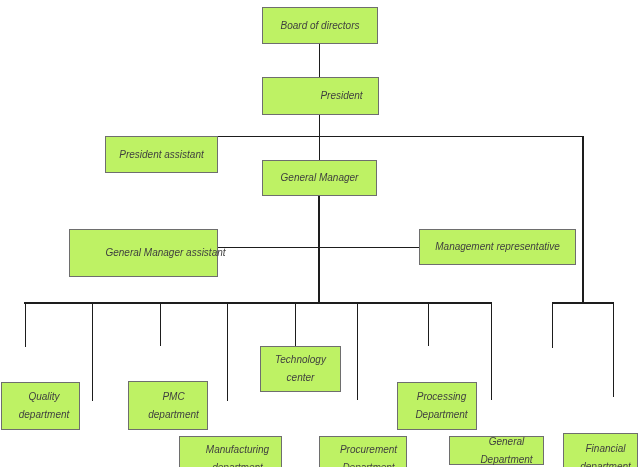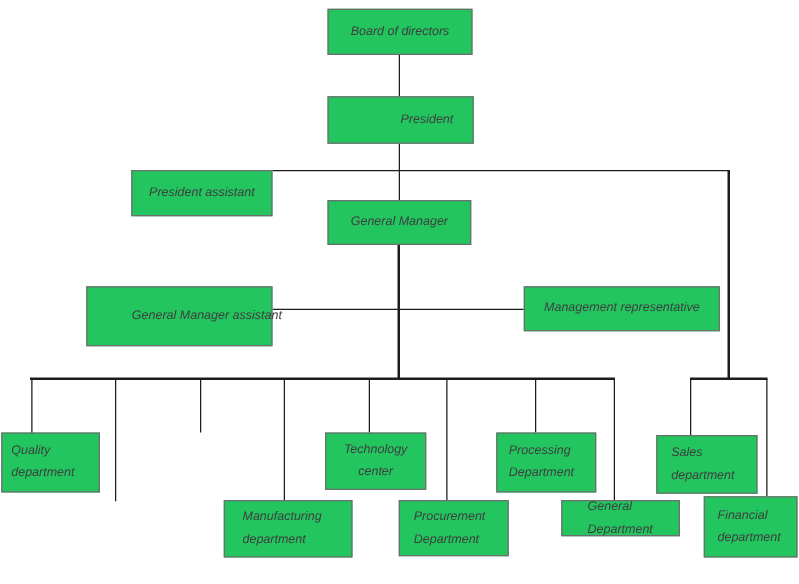--- a/index.html
+++ b/index.html
@@ -12,38 +12,39 @@
     width: 639px;
     height: 467px;
     background: var(--bg, #ffffff);
     font-family: "Liberation Sans", sans-serif;
     overflow: hidden;
   }
   .node {
     position: absolute;
     box-sizing: border-box;
     border: 1px solid var(--border, #6e6e6e);
-    background: #22c55e;
+    background: #bef264;
     color: var(--text, #3f3f3f);
     font-style: italic;
     font-size: 10px;
     line-height: 18px;
     display: flex;
     flex-direction: column;
     justify-content: center;
     z-index: 2;
   }
   .node.center {
     align-items: center;
     text-align: center;
     white-space: nowrap;
   }
   .node.dept {
     align-items: flex-start;
-    text-align: left;
+    text-align: center;
+    margin-top: 36px;
   }
   .line {
     position: absolute;
     background: var(--line, #1d1d1d);
     z-index: 1;
   }
   .h { height: 1px; }
   .v { width: 1px; }
   .h.thick { height: 2px; }
   .v.thick { width: 2px; }
@@ -73,22 +74,22 @@
   <div class="line v" style="left:613px; top:303px; height:94px;"></div>
 
   <div class="node center" style="left:262px; top:7px;  width:116px; height:37px;">Board of directors</div>
   <div class="node center" style="left:262px; top:77px; width:117px; height:38px;padding-left:42px;">President</div>
   <div class="node center" style="left:105px; top:118px; width:113px; height:37px;margin-top:18px;">President assistant</div>
   <div class="node center" style="left:262px; top:160px; width:115px; height:36px;">General Manager</div>
   <div class="node center" style="left:69px; top:229px; width:149px; height:48px;padding-left:44px;">General Manager assistant</div>
   <div class="node center" style="left:419px; top:229px; width:157px; height:36px;">Management representative</div>
 
   <div class="node dept" style="left:1px;   top:346px; width:79px; height:48px; padding-left:7px;">Quality department</div>
+  <div class="node dept" style="left:128px; top:345px; width:80px; height:49px; padding-left:11px;">PMC department</div>
   <div class="node center" style="left:260px; top:346px; width:81px; height:46px; white-space:normal;">Technology center</div>
   <div class="node dept" style="left:397px; top:346px; width:80px; height:48px; padding-left:9px;">Processing Department</div>
-  <div class="node dept" style="left:525px; top:348px; width:81px; height:47px; padding-left:11px;">Sales department</div>
 
   <div class="node dept" style="left:179px; top:400px; width:103px; height:46px; padding-left:14px;">Manufacturing department</div>
   <div class="node dept" style="left:319px; top:400px; width:88px; height:45px; padding-left:11px;">Procurement Department</div>
   <div class="node dept" style="left:449px; top:400px; width:95px; height:29px; padding-left:20px;">General Department</div>
   <div class="node dept" style="left:563px; top:397px; width:75px; height:49px; padding-left:10px;">Financial department</div>
 
 </div>
 
 </body></html>

